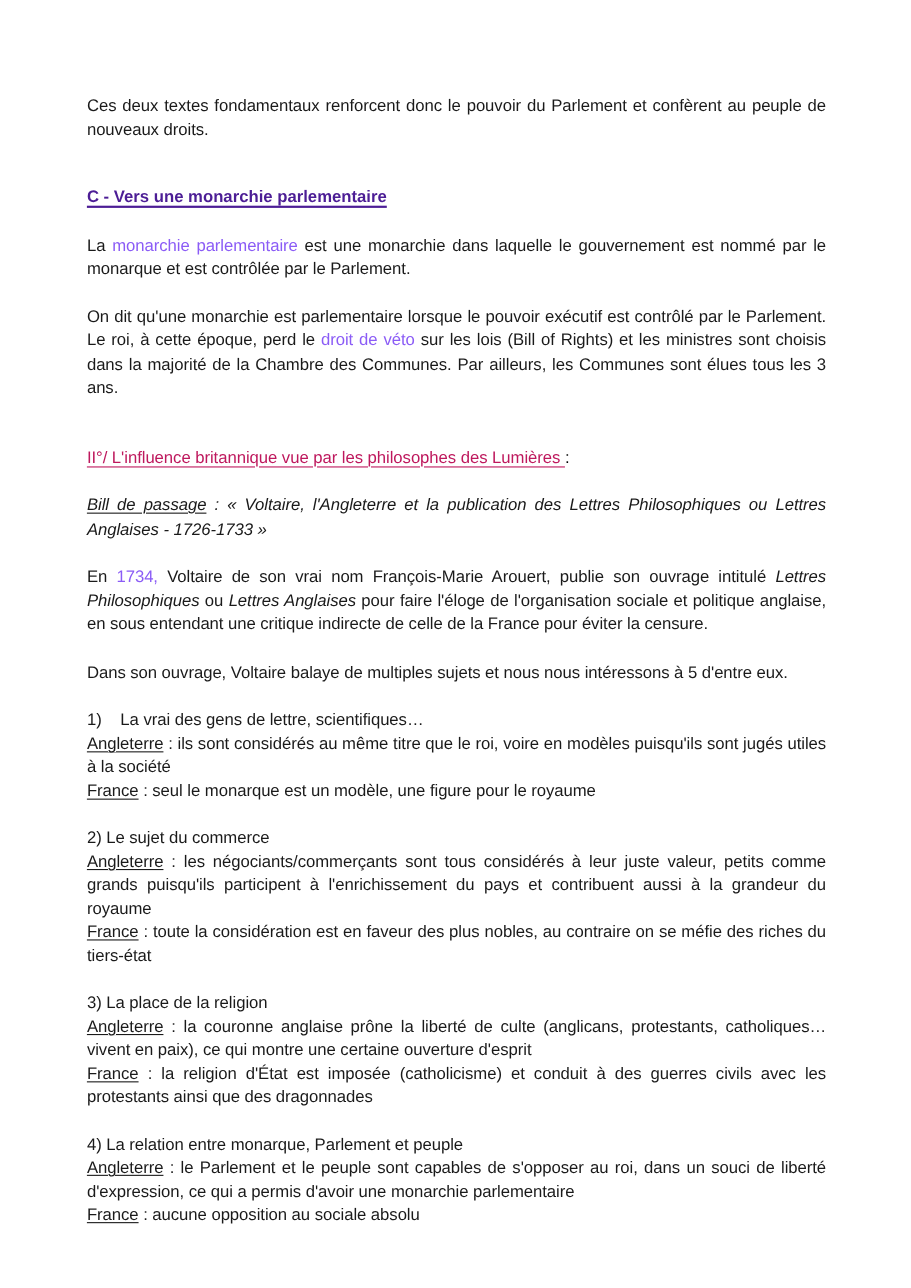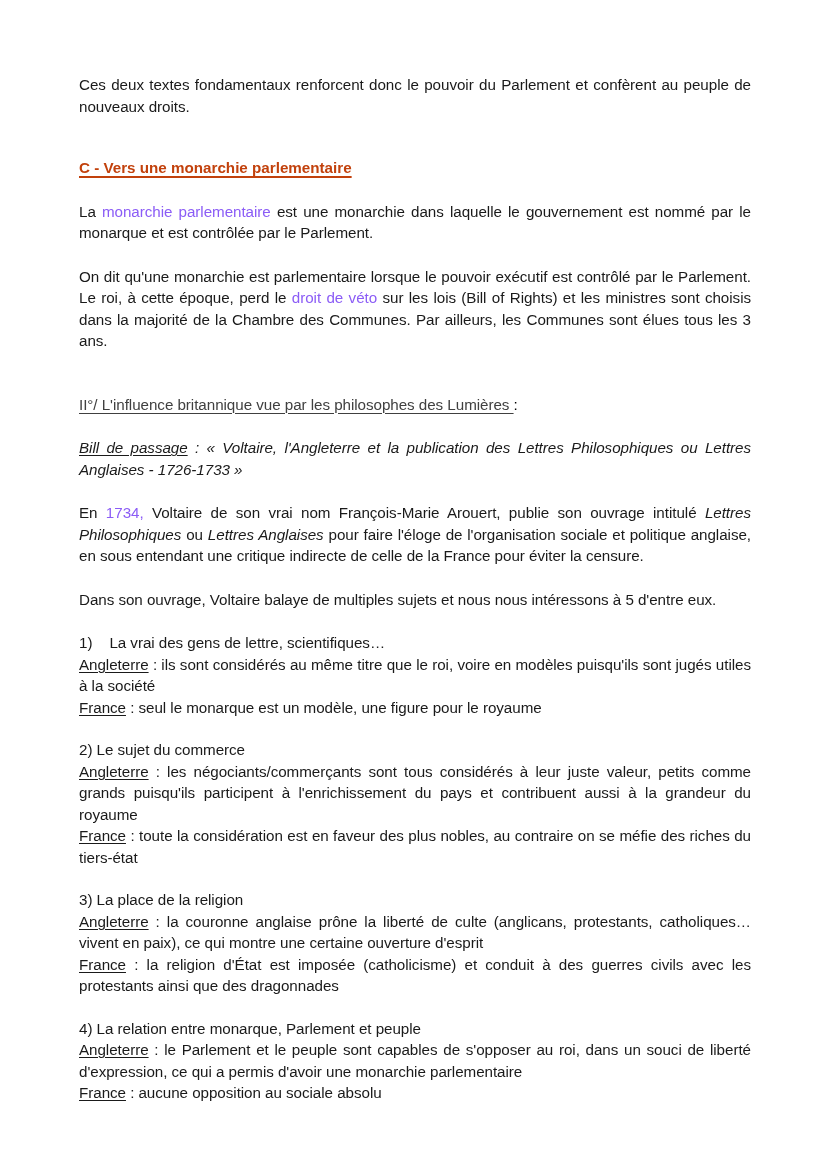--- a/index.html
+++ b/index.html
@@ -18,21 +18,21 @@
   .page {
     position: relative;
     width: 828px;
     height: 1171px;
     background: #ffffff;
     box-sizing: border-box;
   }
   .content {
     position: absolute;
     left: 79px;
-    top: 74px;
+    top: 86px;
     width: 672px;
   }
   p {
     margin: 0;
     font-size: 15.2px;
     line-height: 21.5px;
     color: #1a1a1a;
     letter-spacing: -0.05px;
   }
   .justified {
@@ -59,35 +59,35 @@
   .uline {
     text-decoration: underline;
     text-underline-offset: 2px;
     text-decoration-thickness: 1px;
   }
   h3.heading {
     margin: 0;
     font-size: 15.2px;
     line-height: 21.5px;
     font-weight: bold;
-    color: #c2410c;
+    color: #4c1d95;
     text-decoration: underline;
     text-underline-offset: 3px;
     text-decoration-thickness: 1.5px;
     display: inline-block;
   }
   .heading-wrap { line-height: 21.5px; }
   .section-head {
     margin: 0;
     font-size: 15.2px;
     line-height: 21.5px;
     color: #000;
   }
   .section-head .redu {
-    color: #404040;
+    color: #be185d;
     text-decoration: underline;
     text-underline-offset: 3px;
     text-decoration-thickness: 1px;
   }
   .list-num {
     margin: 0;
     font-size: 15.2px;
     line-height: 21.5px;
     color: #1a1a1a;
   }

